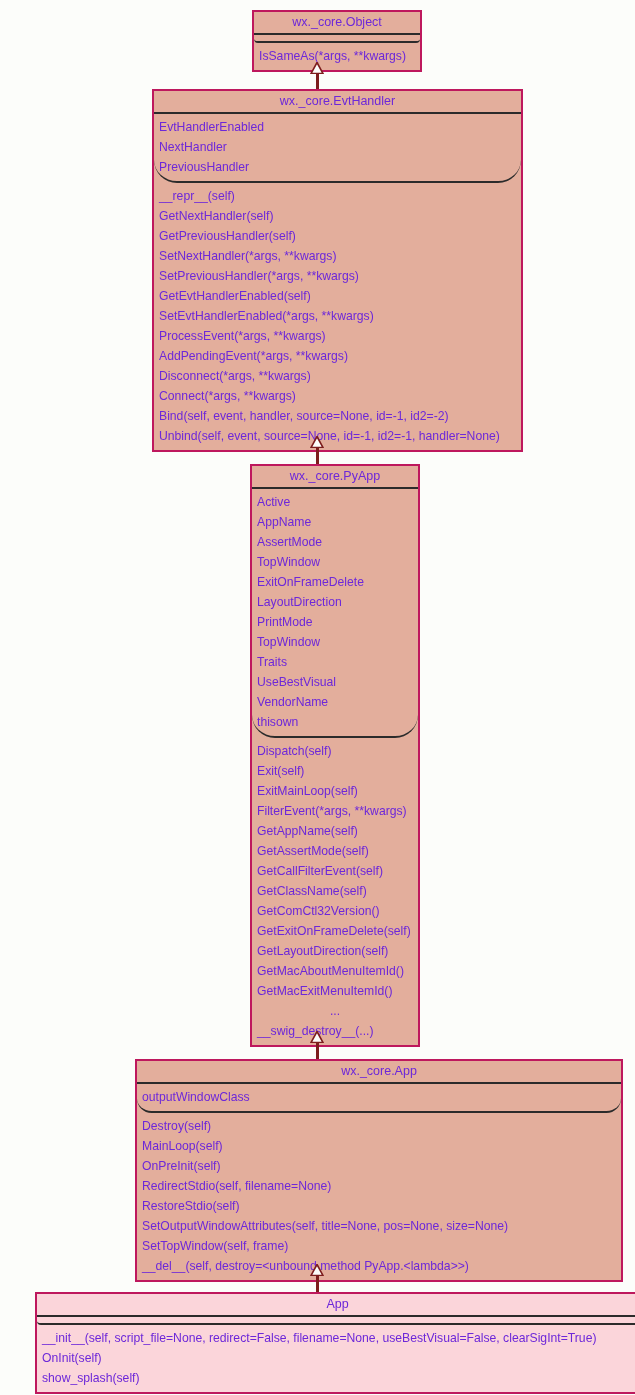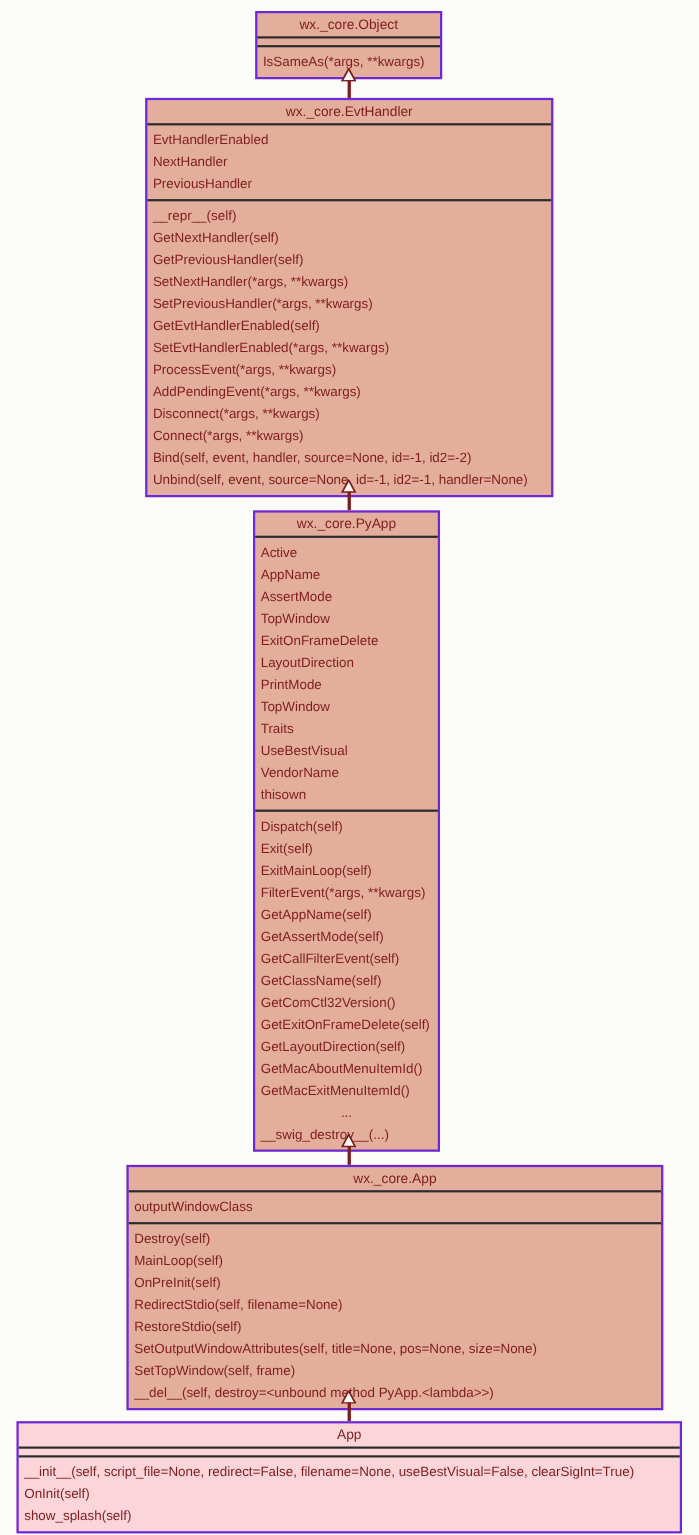--- a/index.html
+++ b/index.html
@@ -17,40 +17,42 @@
   #diagram {
     position: relative;
     width: 635px;
     height: 1395px;
   }
 
   
   .uml-class {
     position: absolute;
     box-sizing: border-box;
-    border: 2px solid #6d28d9;
+    border: 2px solid #be185d;
     background: #e3ae9c;
-    color: #7f1d1d;
+    color: #6d28d9;
+    margin-left: 20px;
   }
   .uml-class.pink {
     background: #fbd5da;
   }
 
   .uml-title {
     text-align: center;
     font-size: 12.5px;
     line-height: 14px;
     padding: 3px 4px 4px 4px;
     border-bottom: 2px solid #2b2b2b;
     white-space: nowrap;
     overflow: hidden;
   }
   .uml-attrs {
     border-bottom: 2px solid #2b2b2b;
     padding: 3px 0 4px 0;
+    border-radius: 23px;
   }
   .uml-attrs.empty {
     padding: 0;
     height: 6px;
   }
   .uml-ops {
     padding: 3px 0 4px 0;
   }
   .uml-row {
     font-size: 12.2px;

